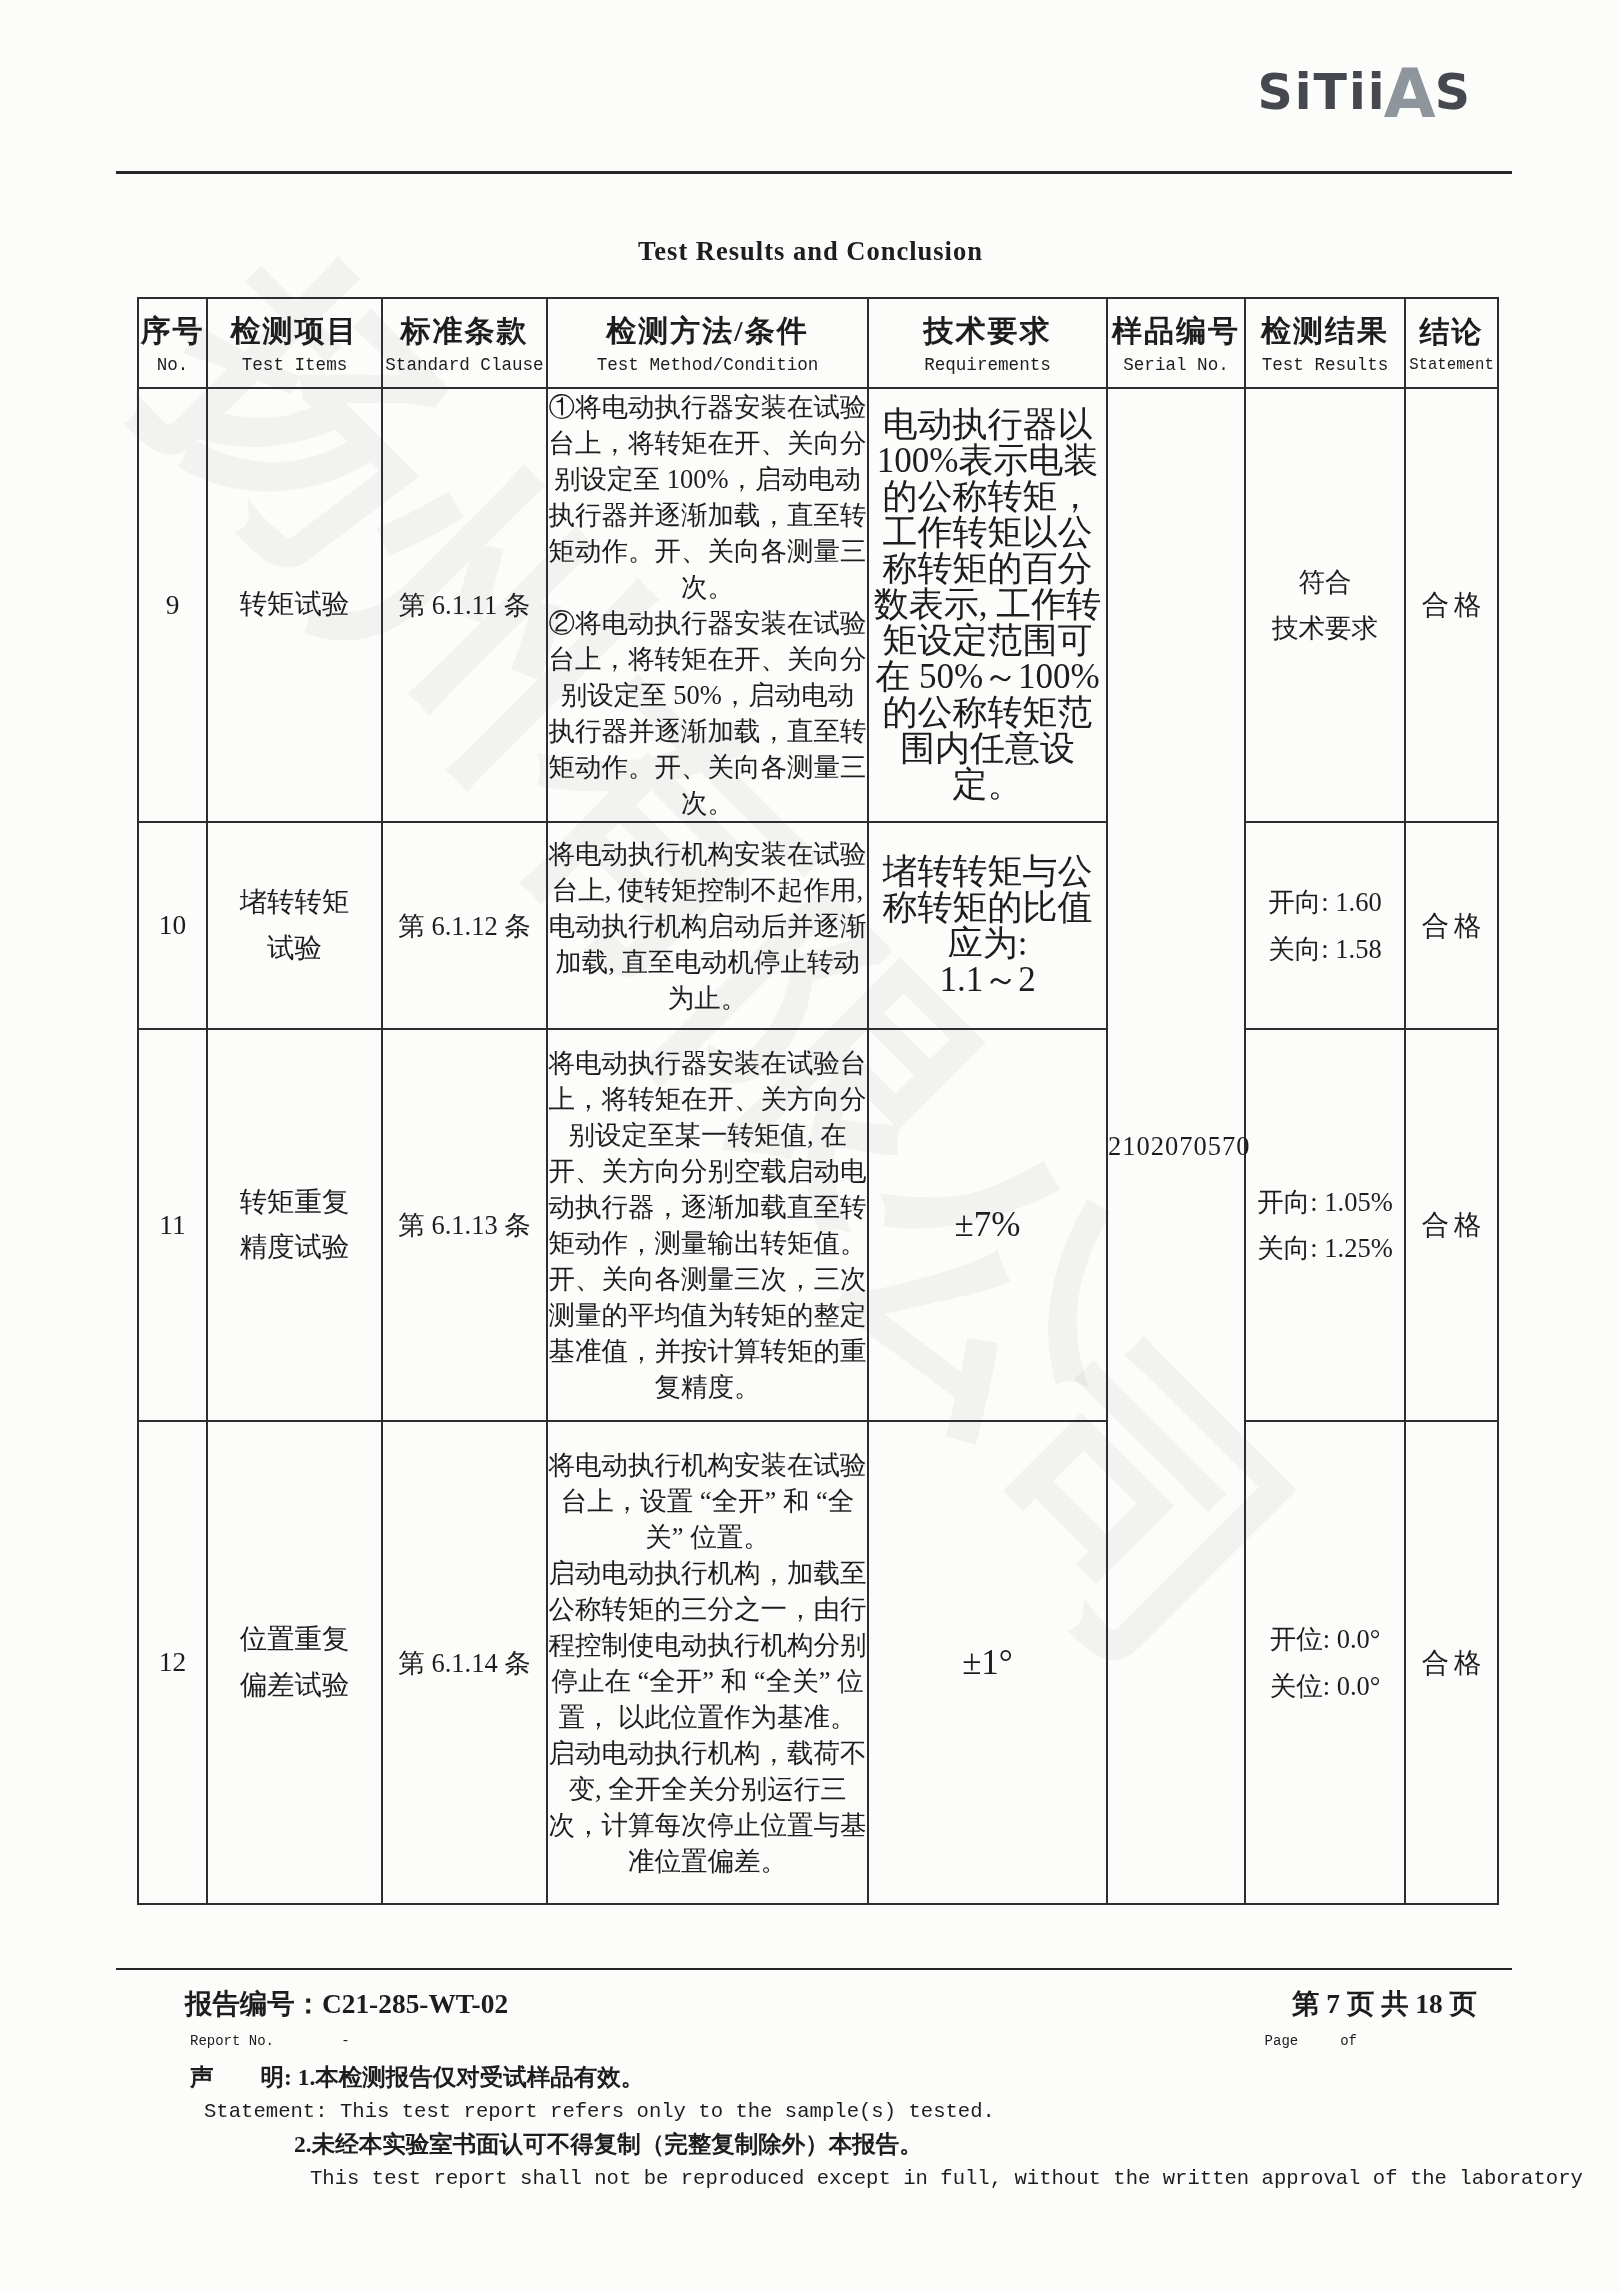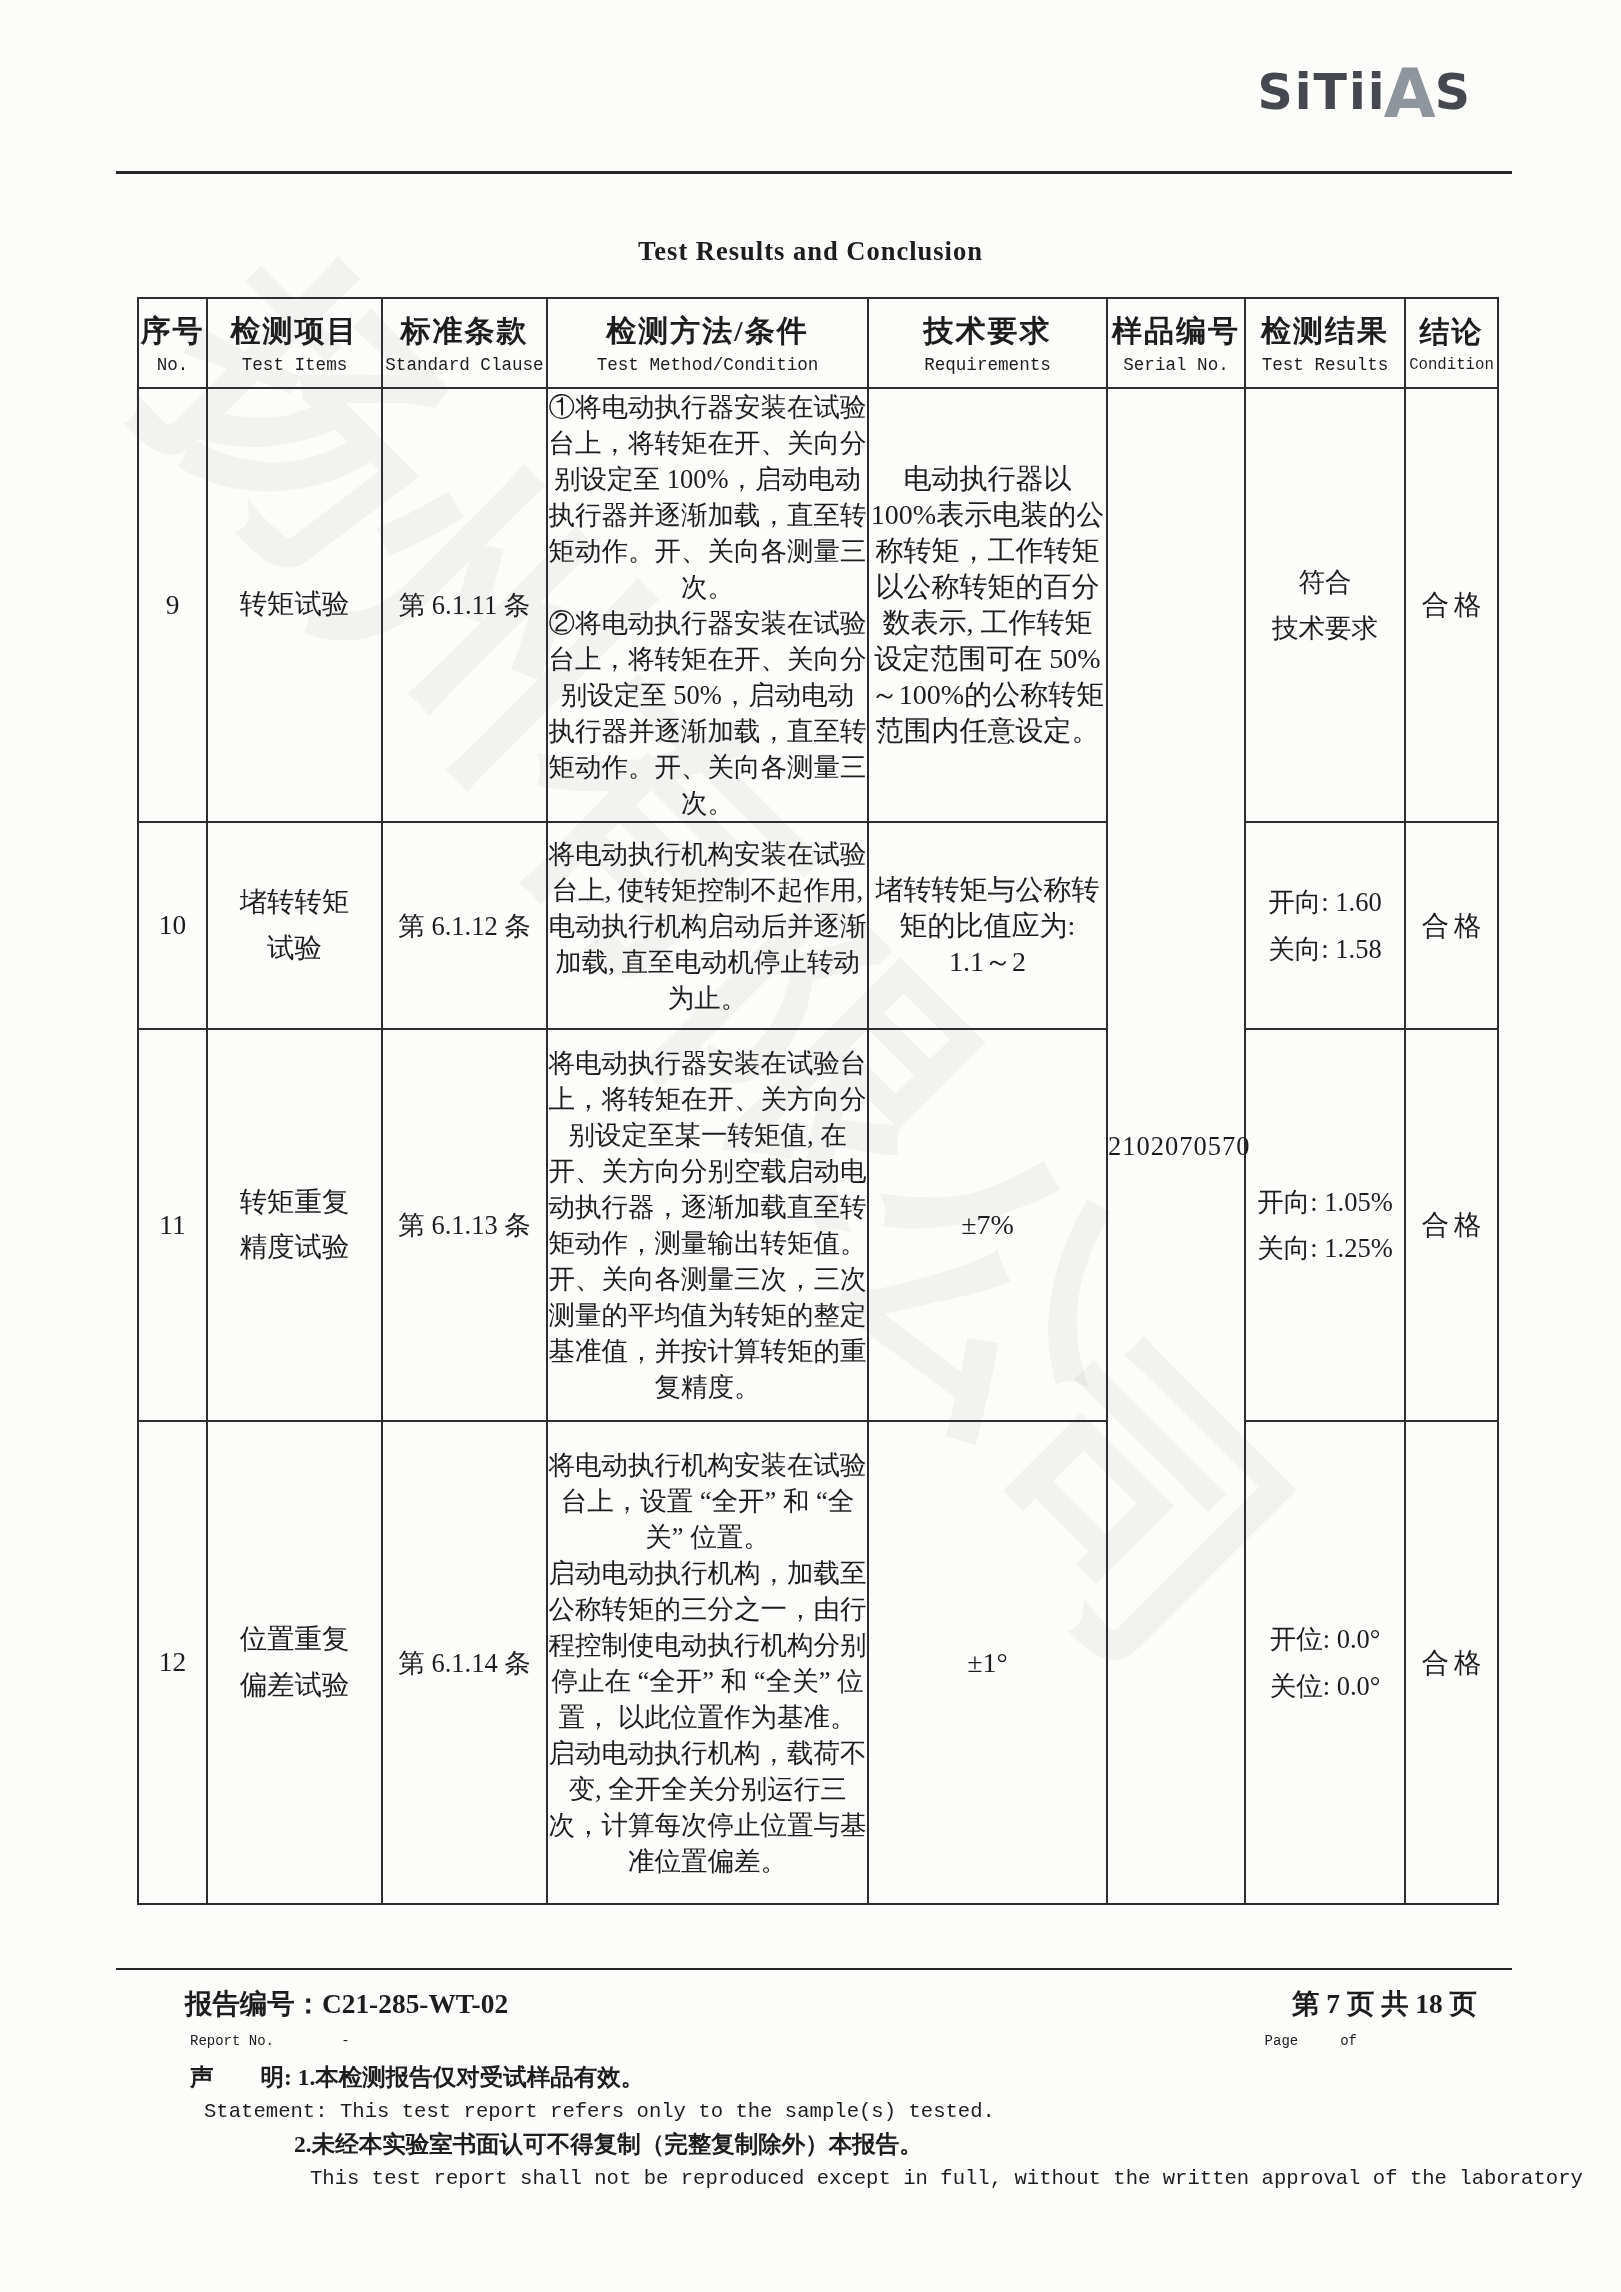--- a/index.html
+++ b/index.html
@@ -42,21 +42,21 @@
   .hrow th .en.en-small{font-size:15.7px;}
   .r9{height:371px;} .r10{height:207px;} .r11{height:392px;} .r12{height:483px;}
   .c-no{font-size:27.4px;}
   .c-item{font-size:27.4px;line-height:1.65;white-space:pre-line;}
   .c-clause{font-size:26.5px;white-space:nowrap;}
   .c-method{
     font-size:26.5px;line-height:36px;text-align:justify;white-space:pre-line;
     vertical-align:top;padding:9.8px 11.8px 7.8px 13.7px;
   }
   .c-req{
-    font-size:28px;line-height:36px;text-align:justify;white-space:pre-line;
+    font-size:35px;line-height:36px;text-align:justify;white-space:pre-line;
     padding:7.8px 13.7px;
   }
   .c-req.center{text-align:center;white-space:nowrap;}
   .c-serial{font-size:26.5px;letter-spacing:1px;}
   .c-result{font-size:26.5px;}
   .result-block{display:inline-block;text-align:left;white-space:pre-line;line-height:1.75;}
   .result-block.center{text-align:center;}
   .c-concl{font-size:27.4px;letter-spacing:4.9px;text-indent:4.9px;}
   
   .footer{position:absolute;left:116px;top:1968px;width:1396px;z-index:2;border-top:2.9px solid #272727;}
@@ -120,21 +120,21 @@
       <th>
             <div class="zh">样品编号</div>
             <div class="en">Serial No.</div>
           </th>
       <th>
             <div class="zh">检测结果</div>
             <div class="en">Test Results</div>
           </th>
       <th>
             <div class="zh">结论</div>
-            <div class="en en-small">Condition</div>
+            <div class="en en-small">Statement</div>
           </th>
     </tr>
     <tr class="r9">
       <td class="c-no">9</td>
       <td class="c-item">转矩试验</td>
       <td class="c-clause">第 6.1.11 条</td>
       <td class="c-method">①将电动执行器安装在试验台上，将转矩在开、关向分别设定至 100%，启动电动执行器并逐渐加载，直至转矩动作。开、关向各测量三次。
 ②将电动执行器安装在试验台上，将转矩在开、关向分别设定至 50%，启动电动执行器并逐渐加载，直至转矩动作。开、关向各测量三次。</td>
       <td class="c-req">电动执行器以 100%表示电装的公称转矩，工作转矩以公称转矩的百分数表示, 工作转矩设定范围可在 50%～100%的公称转矩范围内任意设定。</td>
       <td class="c-serial" rowspan="4">2102070570</td>

